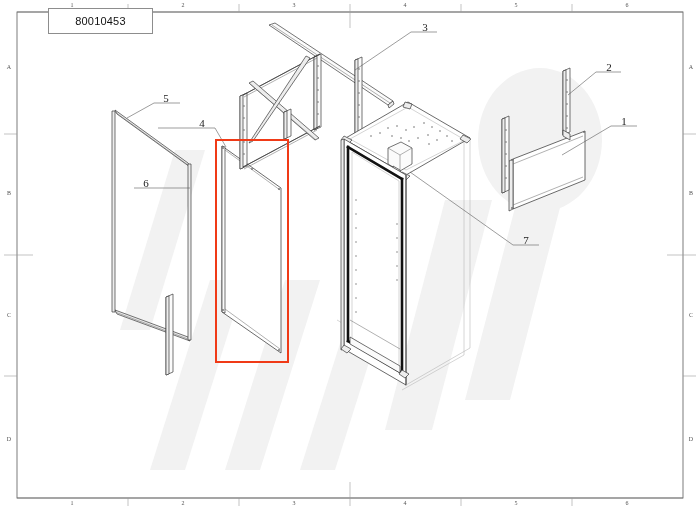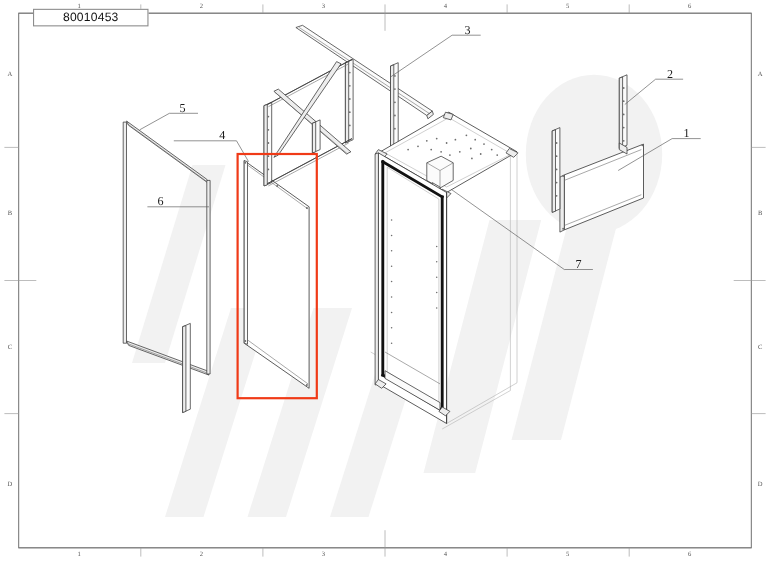--- a/index.html
+++ b/index.html
@@ -104,24 +104,24 @@
     stroke-linecap: square;
   }
   .hole-sm {
     fill: #6e6e6e;
   }
   .wm {
     fill: #f2f2f2;
   }
   #titleblock {
     position: absolute;
-    left: 30px;
+    left: 48px;
     top: 8px;
     width: 105px;
-    height: 16px;
+    height: 26px;
     border: 1px solid #8d8d8d;
     background: #ffffff;
     box-sizing: border-box;
     display: flex;
     align-items: center;
     justify-content: center;
   }
   #titleblock span {
     font-family: "Liberation Sans", sans-serif;
     font-size: 11px;

